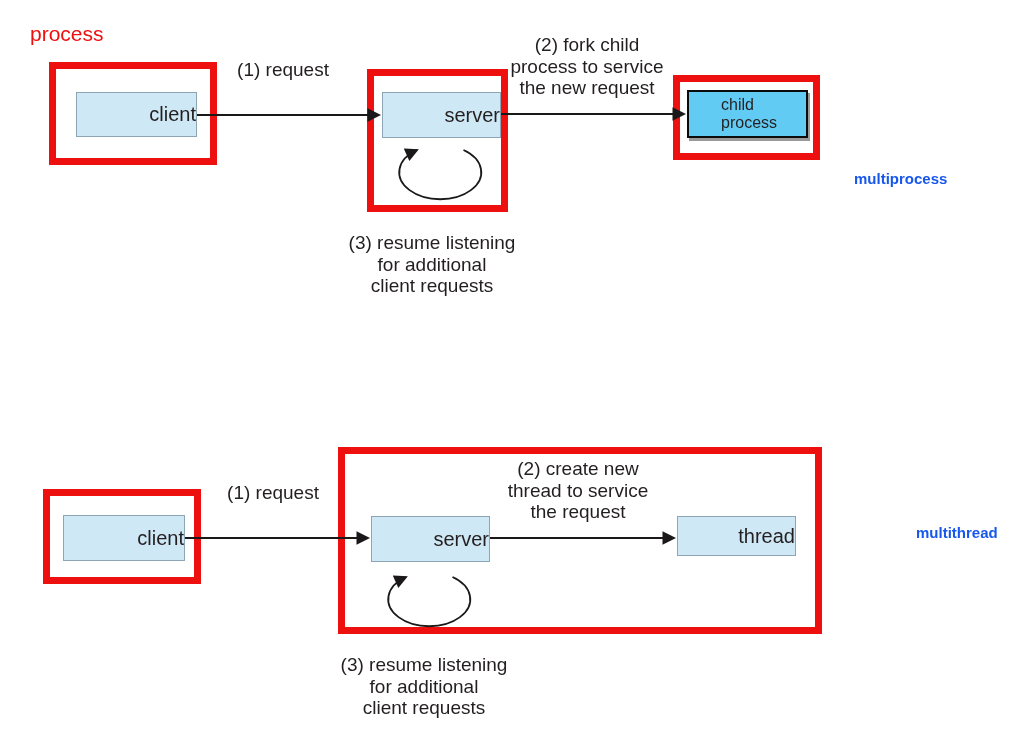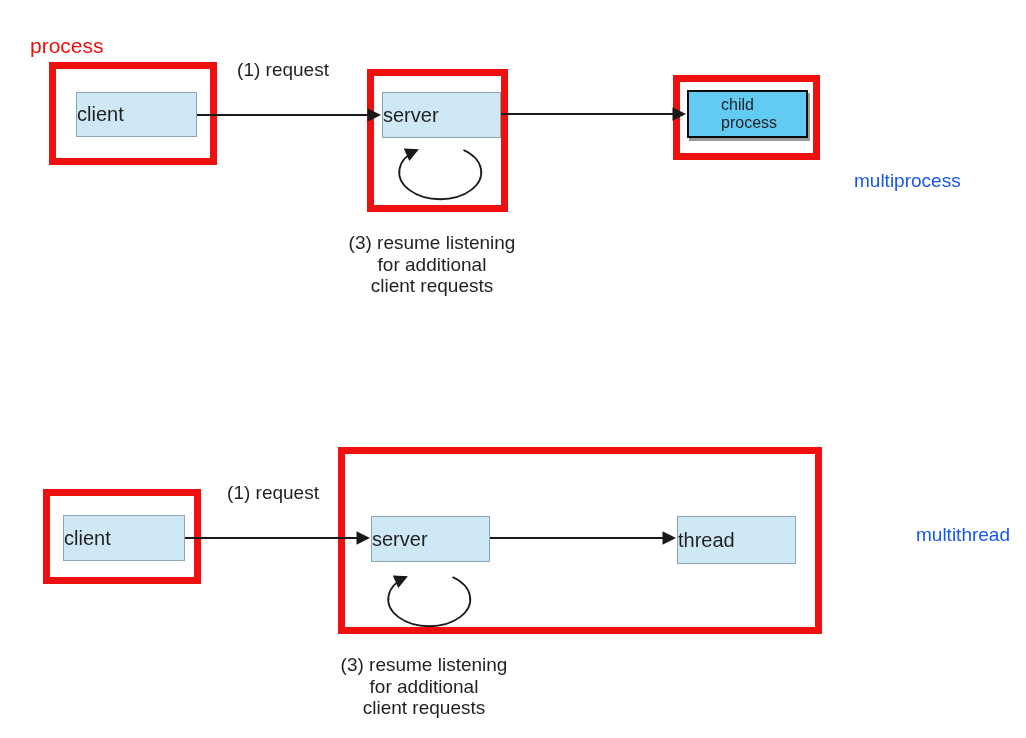--- a/index.html
+++ b/index.html
@@ -10,31 +10,31 @@
     --child_fill:#62cbf4;
     --ink:#231f20;
   }
   *{box-sizing:border-box;}
   html,body{margin:0;padding:0;background:#ffffff;}
   body{font-family:"Liberation Sans", sans-serif;color:var(--ink);}
   .canvas{position:relative;width:1026px;height:738px;background:#ffffff;overflow:hidden;}
 
   .red-rect{position:absolute;border:7px solid var(--red);background:transparent;z-index:1;}
 
-  .node{position:absolute;display:flex;align-items:center;justify-content:flex-start;
+  .node{position:absolute;display:flex;align-items:center;justify-content:flex-end;
         background:var(--box_fill);border:1.5px solid var(--box_border);
         font-size:20px;color:var(--ink);z-index:2;}
   .node.child{background:var(--child_fill);border:2px solid #0b0b0b;
         box-shadow:2px 3px 0 rgba(30,30,30,0.45);font-size:16px;}
 
   .step{position:absolute;color:var(--ink);font-size:19px;line-height:21.5px;
         text-align:center;white-space:pre-line;transform:translateX(-50%);z-index:4;}
 
-  .corner-label{position:absolute;left:30px;top:22px;font-size:21px;color:var(--red);z-index:4;margin-top:12px;}
-  .side-label{position:absolute;font-size:19px;color:var(--blue);z-index:4;}
+  .corner-label{position:absolute;left:30px;top:22px;font-size:21px;color:var(--red);z-index:4;}
+  .side-label{position:absolute;font-size:15px;color:var(--blue);z-index:4;font-weight:bold;}
   .side-label.mp{left:854px;top:170px;}
   .side-label.mt{left:916px;top:524px;}
 
   svg.connectors{position:absolute;left:0;top:0;z-index:3;pointer-events:none;}
 </style>
 </head>
 <body>
 
 <div class="canvas">
 
@@ -52,39 +52,45 @@
 
   <div class="node" style="left:382px;top:92px;width:119px;height:46px;">
     <span>server</span>
   </div>
 
   <div class="node child" style="left:687px;top:90px;width:121px;height:48px;padding-left:32px;">
     <span>child process</span>
   </div>
 
   <div class="step" style="left:283px;top:59px;">(1) request</div>
+  <div class="step" style="left:587px;top:34px;">(2) fork child
+process to service
+the new request</div>
   <div class="step" style="left:432px;top:232px;">(3) resume listening
 for additional
 client requests</div>
 
   <div class="side-label mp">multiprocess</div>
 
   <div class="node" style="left:63px;top:515px;width:122px;height:46px;">
     <span>client</span>
   </div>
 
   <div class="node" style="left:371px;top:516px;width:119px;height:46px;">
     <span>server</span>
   </div>
 
-  <div class="node" style="left:677px;top:516px;width:119px;height:48px;">
+  <div class="node" style="left:677px;top:516px;width:119px;height:40px;">
     <span>thread</span>
   </div>
 
   <div class="step" style="left:273px;top:482px;">(1) request</div>
+  <div class="step" style="left:578px;top:458px;">(2) create new
+thread to service
+the request</div>
   <div class="step" style="left:424px;top:654px;">(3) resume listening
 for additional
 client requests</div>
 
   <div class="side-label mt">multithread</div>
 
   <svg class="connectors" width="1026" height="738" viewBox="0 0 1026 738">
     <defs>
       <marker id="arrow" viewBox="0 0 10 10" refX="8.5" refY="5" markerWidth="8" markerHeight="7.5" orient="auto-start-reverse">
         <path d="M0,0 L10,5 L0,10 z" fill="#1b1819"></path>

